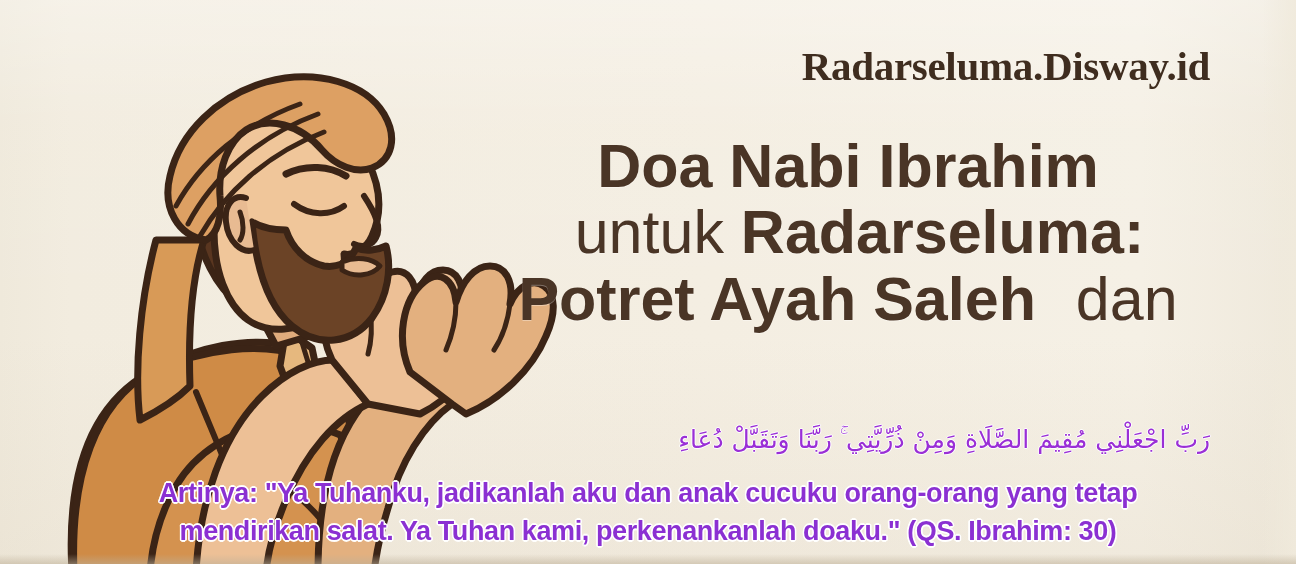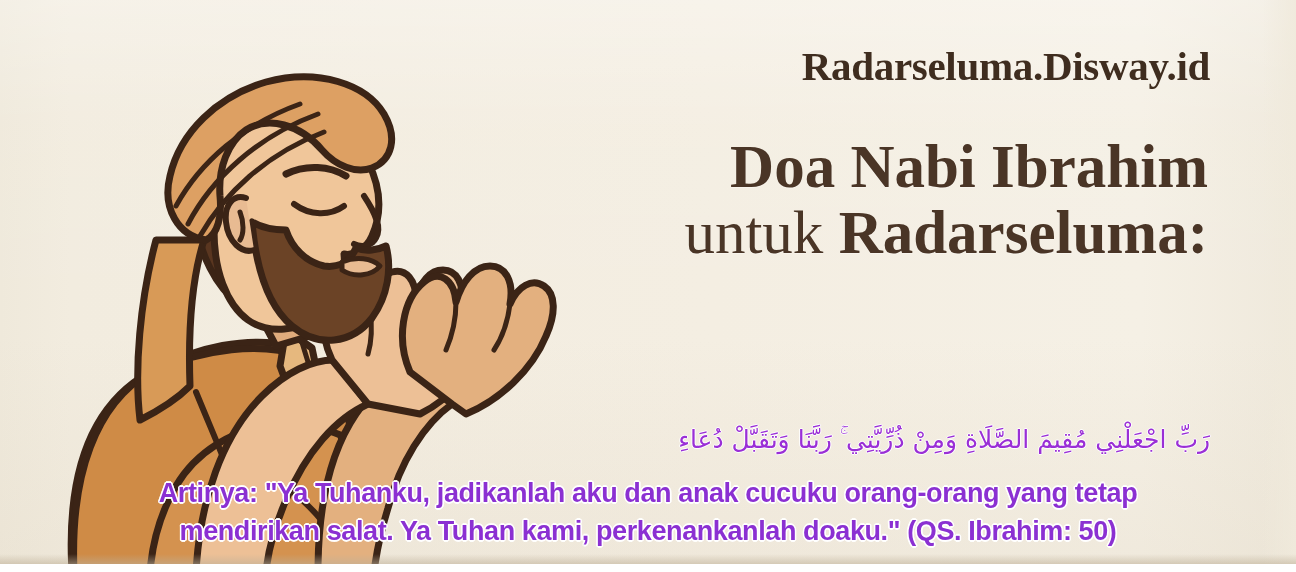--- a/index.html
+++ b/index.html
@@ -69,22 +69,22 @@
     color: #3f2d1f;
     white-space: nowrap;
   }
 
   
   .headline {
     position: absolute;
     right: 88px;
     top: 135px;
     width: 720px;
-    text-align: right;
-    font-family: Liberation Serif, serif;
+    text-align: center;
+    font-family: Liberation Sans, sans-serif;
     color: #4a3526;
     line-height: 1.04;
   }
   .headline .line {
     display: block;
     font-size: 61px;
     font-weight: 700;
     white-space: nowrap;
     margin-bottom: 3px;
     text-shadow: 0 1px 0 rgba(255,255,255,0.35);
@@ -258,23 +258,24 @@
 
       </g>
     </svg>
   </div>
 
   <div class="watermark">Radarseluma.Disway.id</div>
 
   <div class="headline">
     <span class="line">Doa Nabi Ibrahim</span>
     <span class="line"><span class="light">untuk </span><span>Radarseluma:</span></span>
+    <span class="line"><span>Potret Ayah Saleh </span><span class="light">dan</span></span>
   </div>
 
   <div class="ayah">رَبِّ اجْعَلْنِي مُقِيمَ الصَّلَاةِ وَمِنْ ذُرِّيَّتِي ۚ رَبَّنَا وَتَقَبَّلْ دُعَاءِ</div>
 
   <div class="translation">
     <span class="tline">Artinya: "Ya Tuhanku, jadikanlah aku dan anak cucuku orang-orang yang tetap</span>
-    <span class="tline">mendirikan salat. Ya Tuhan kami, perkenankanlah doaku." (QS. Ibrahim: 50)</span>
+    <span class="tline">mendirikan salat. Ya Tuhan kami, perkenankanlah doaku." (QS. Ibrahim: 30)</span>
   </div>
 
   <div class="bg-bottom-strip"></div>
 </div>
 
 </body></html>

